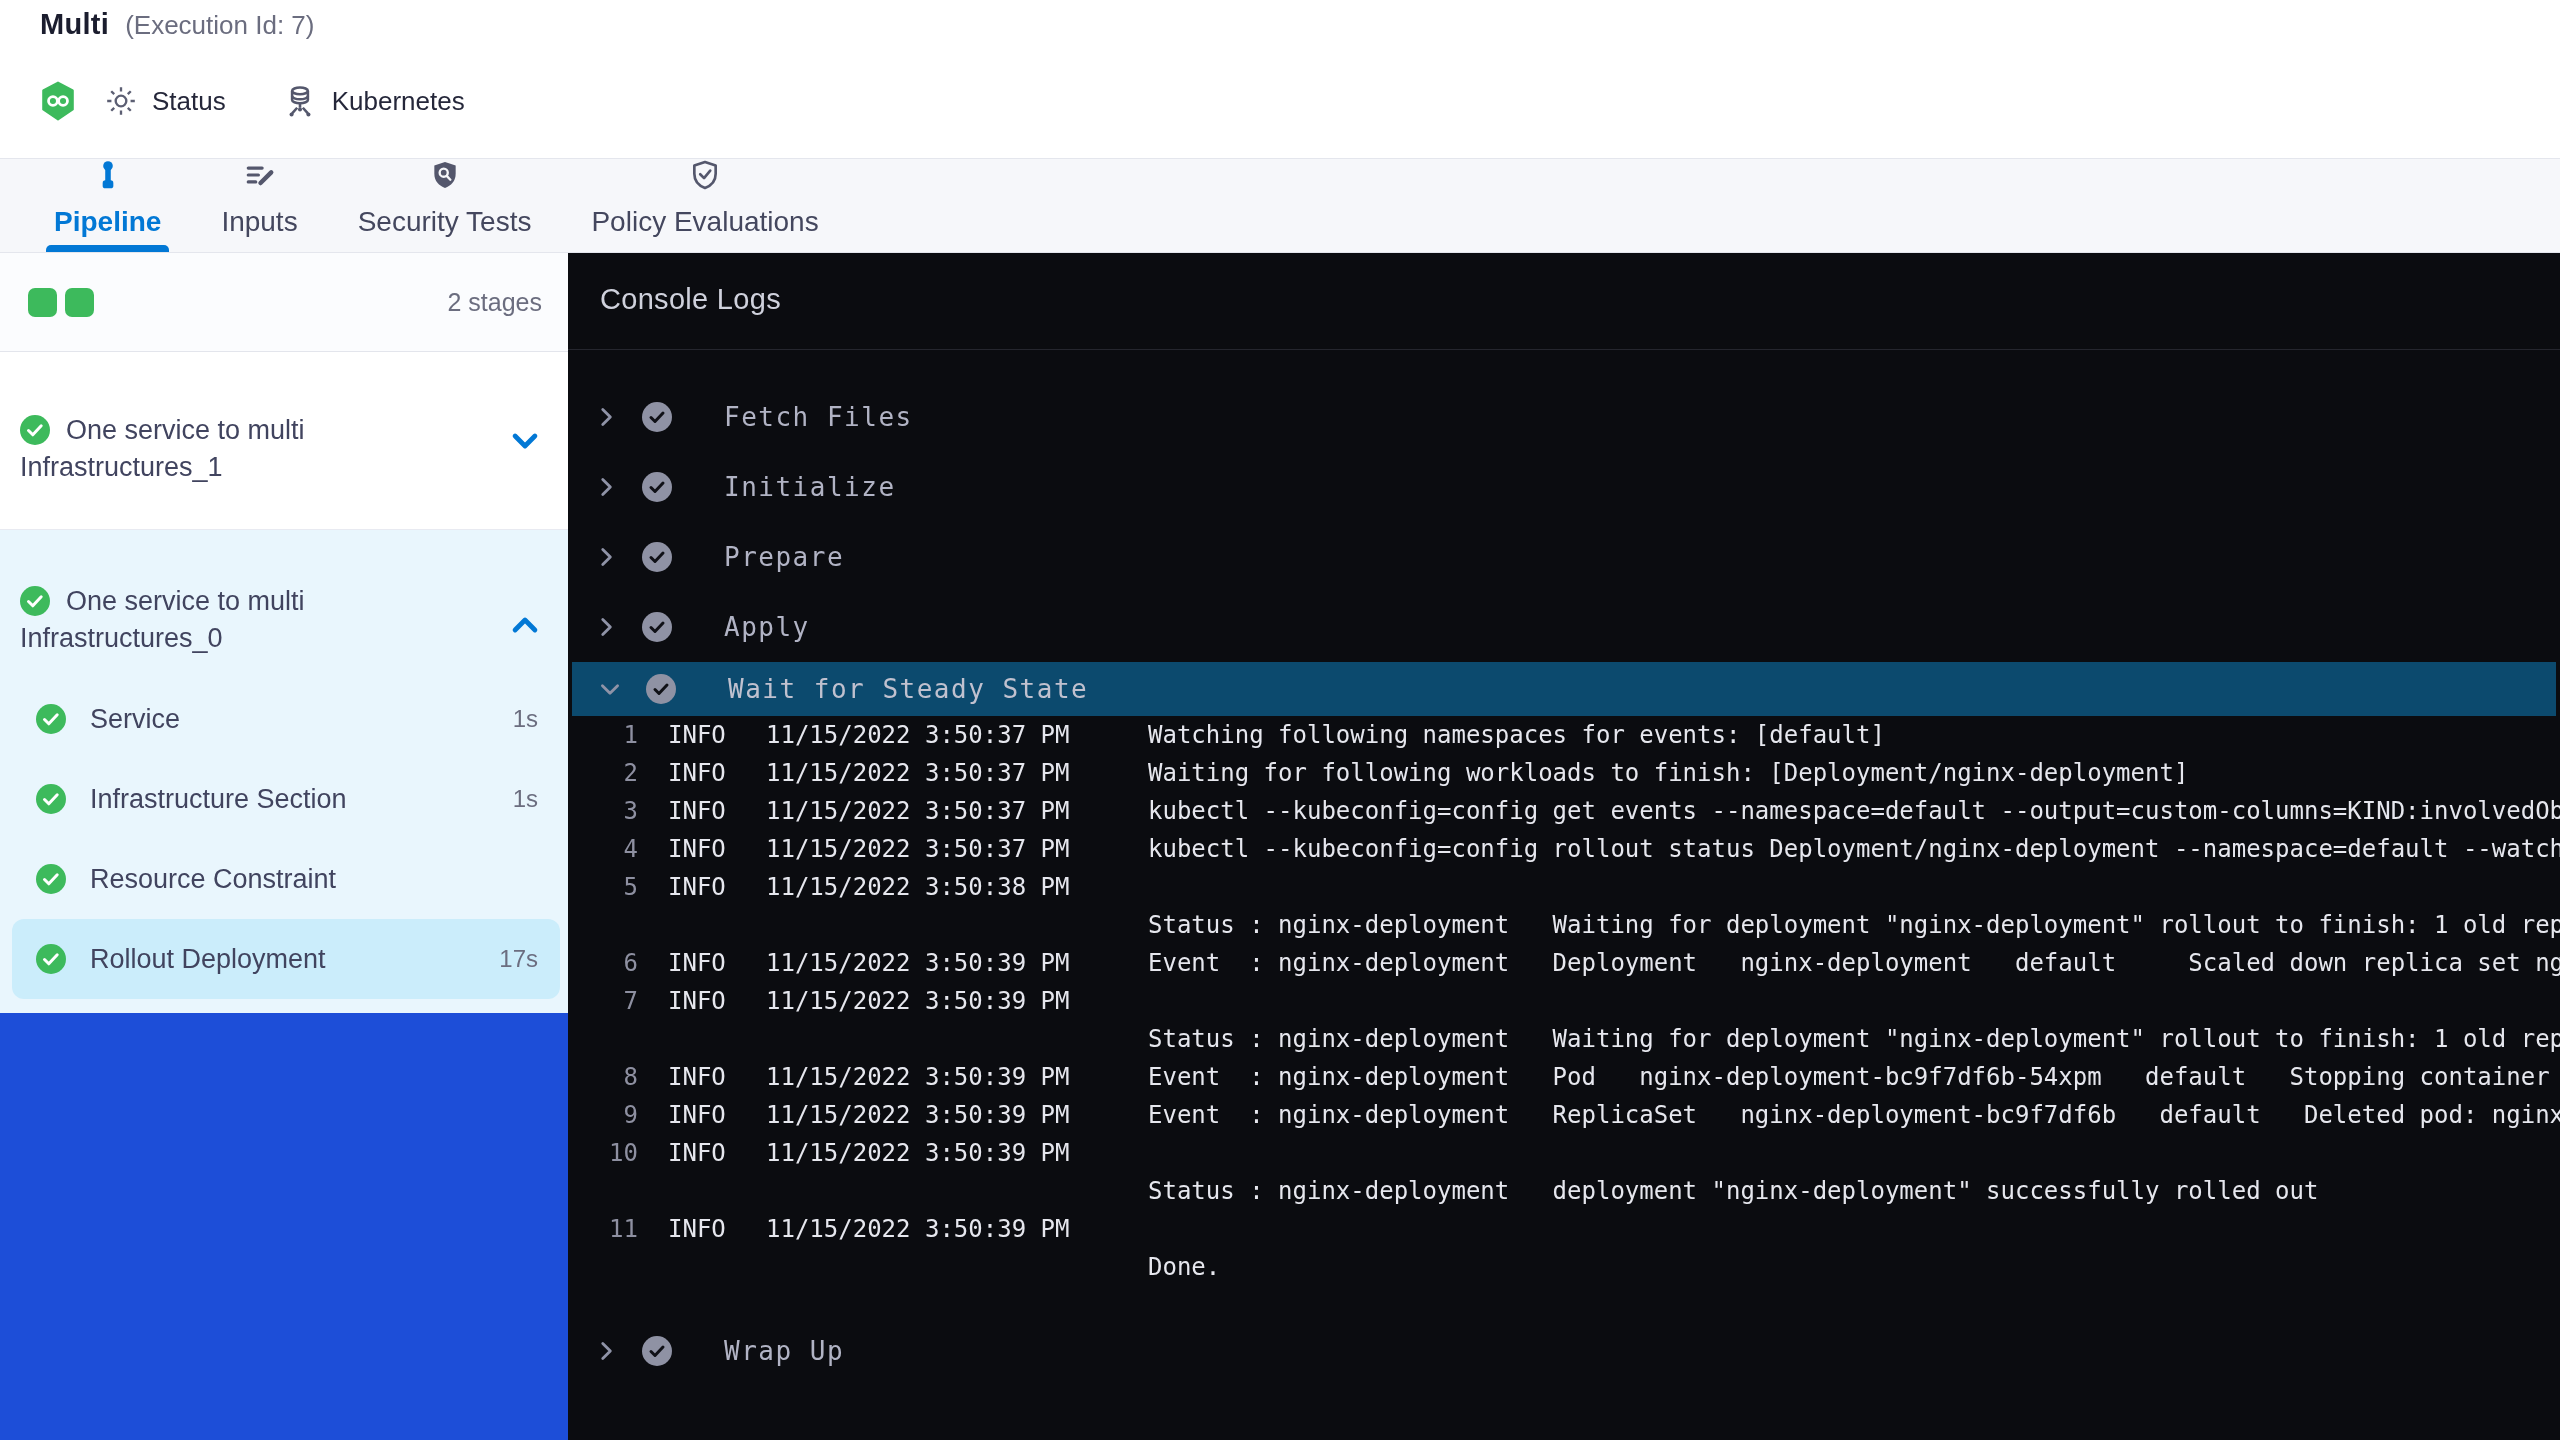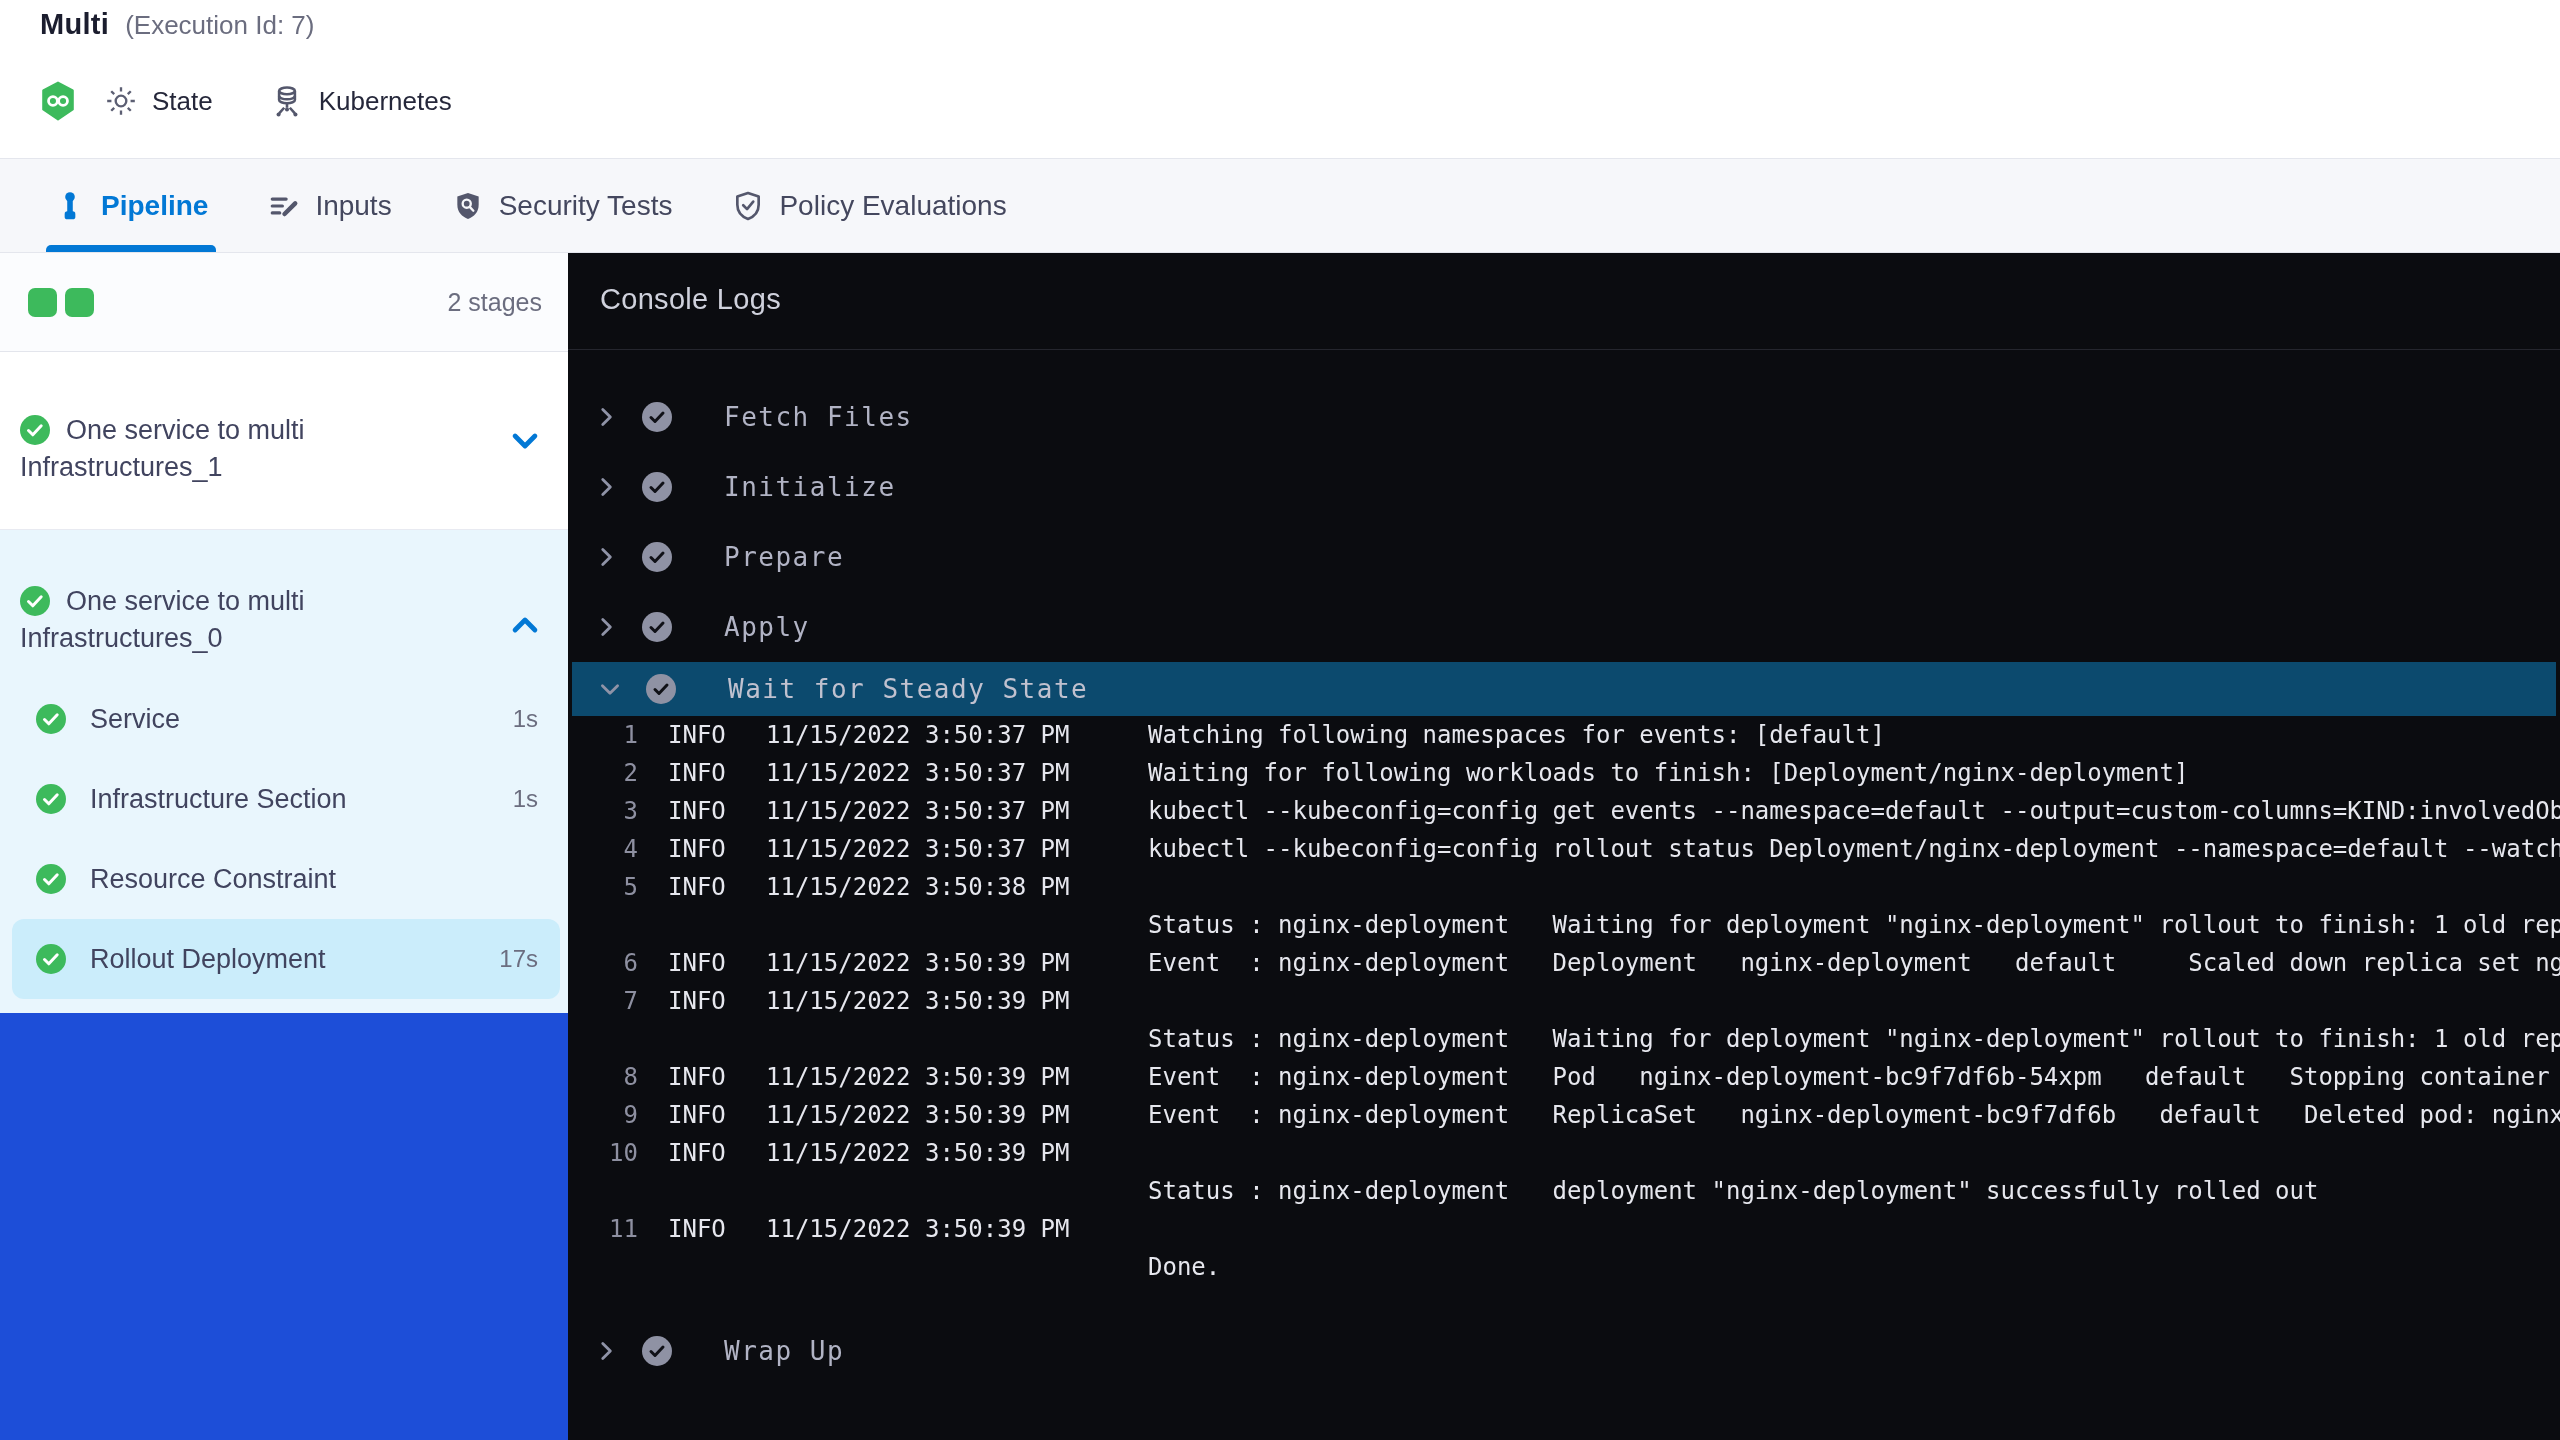--- a/index.html
+++ b/index.html
@@ -14,21 +14,21 @@
   .services-row{position:absolute;left:40px;top:78px;height:46px;display:flex;align-items:center;}
   .logo-hex{width:36px;height:40px;margin-right:28px;display:flex;}
   .gear-wrap{width:34px;height:34px;margin-right:14px;display:flex;}
   .svc-label{font-size:26px;color:#25273a;margin-right:56px;}
   .infra-wrap{width:36px;height:36px;margin-right:14px;display:flex;}
 
   
   .tabbar{position:absolute;top:158px;left:0;right:0;height:95px;box-sizing:border-box;
           background:#f6f7fa;border-top:1px solid #e4e6ed;border-bottom:1px solid #e4e6ed;
           display:flex;align-items:stretch;padding-left:54px;gap:60px;}
-  .tab{display:flex;align-items:center;gap:15px;font-size:28px;color:#44475e;position:relative;cursor:pointer;}
+  .tab{display:flex;align-items:center;gap:15px;font-size:28px;color:#44475e;position:relative;cursor:pointer;flex-direction:column;}
   .tab .ticon{width:32px;height:32px;display:flex;}
   .tab.active{color:#0278d5;font-weight:700;}
   .tab.active::after{content:"";position:absolute;left:-8px;right:-8px;bottom:0;height:7px;
           background:#0278d5;border-radius:5px 5px 0 0;}
 
   
   .main{position:absolute;top:253px;left:0;right:0;bottom:0;display:flex;}
 
   
   .sidebar{width:568px;flex:none;background:#1d4ed8;position:relative;}
@@ -94,21 +94,21 @@
           <circle cx="12.2" cy="19" r="4.2" stroke="#ffffff" stroke-width="2.6" fill="none"></circle>
           <circle cx="21.8" cy="19" r="4.2" stroke="#ffffff" stroke-width="2.6" fill="none"></circle>
         </svg>
       </span>
       <span class="gear-wrap">
         <svg viewBox="0 0 32 32" width="34" height="34" fill="none" stroke="#5c5f73" stroke-width="2.2">
           <circle cx="16" cy="16" r="5"></circle>
           <path d="M16 3v4M16 25v4M3 16h4M25 16h4M6.8 6.8l2.8 2.8M22.4 22.4l2.8 2.8M6.8 25.2l2.8-2.8M22.4 9.6l2.8-2.8"></path>
         </svg>
       </span>
-      <span class="svc-label">State</span>
+      <span class="svc-label">Status</span>
       <span class="infra-wrap">
         <svg viewBox="0 0 32 32" width="36" height="36" fill="none" stroke="#54576c" stroke-width="2.3">
           <ellipse cx="16" cy="7" rx="7" ry="3"></ellipse>
           <path d="M9 7v8c0 1.7 3.1 3 7 3s7-1.3 7-3V7"></path>
           <path d="M9 11.5c0 1.7 3.1 3 7 3s7-1.3 7-3"></path>
           <path d="M16 18v4M9 27l4.5-5M23 27l-4.5-5"></path>
           <circle cx="8.5" cy="28" r="1.8" fill="#54576c" stroke="none"></circle>
           <circle cx="23.5" cy="28" r="1.8" fill="#54576c" stroke="none"></circle>
           <circle cx="16" cy="23.5" r="1.8" fill="#54576c" stroke="none"></circle>
         </svg>

